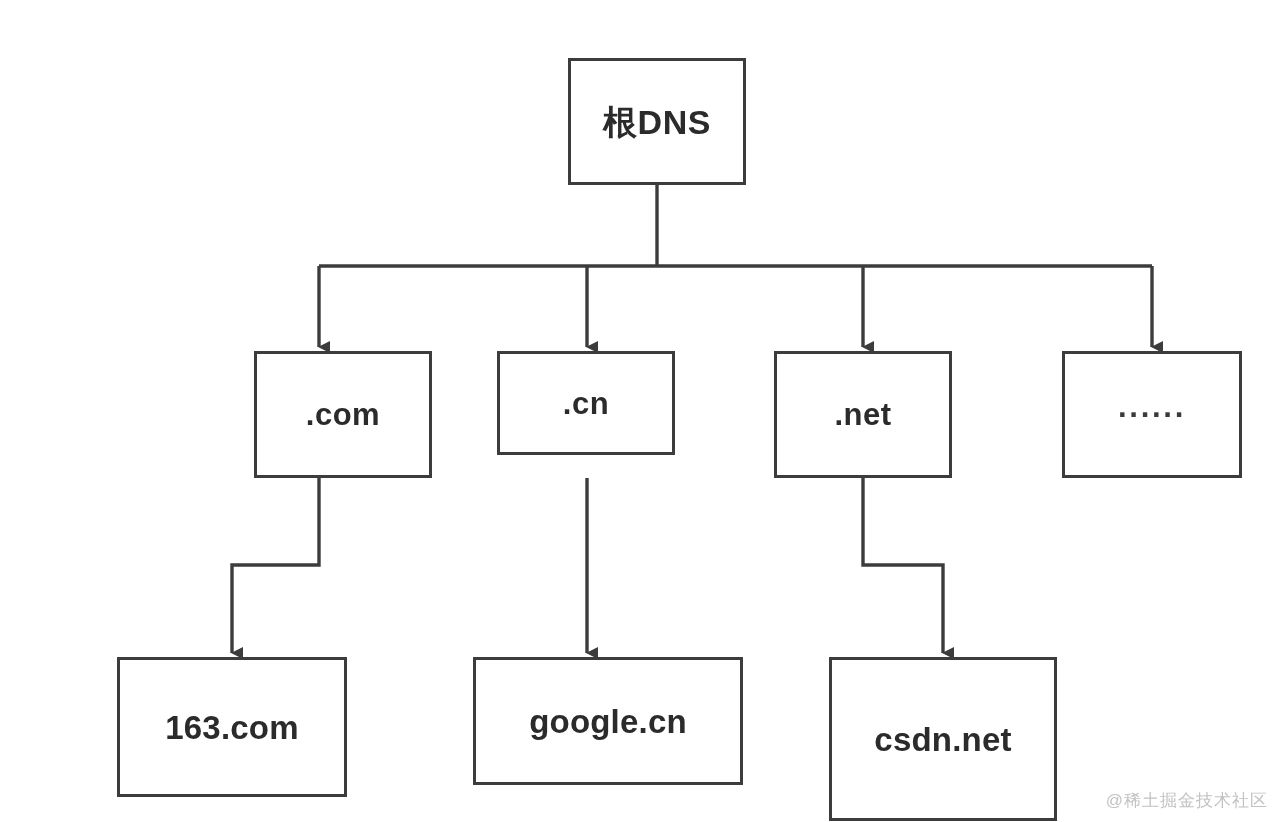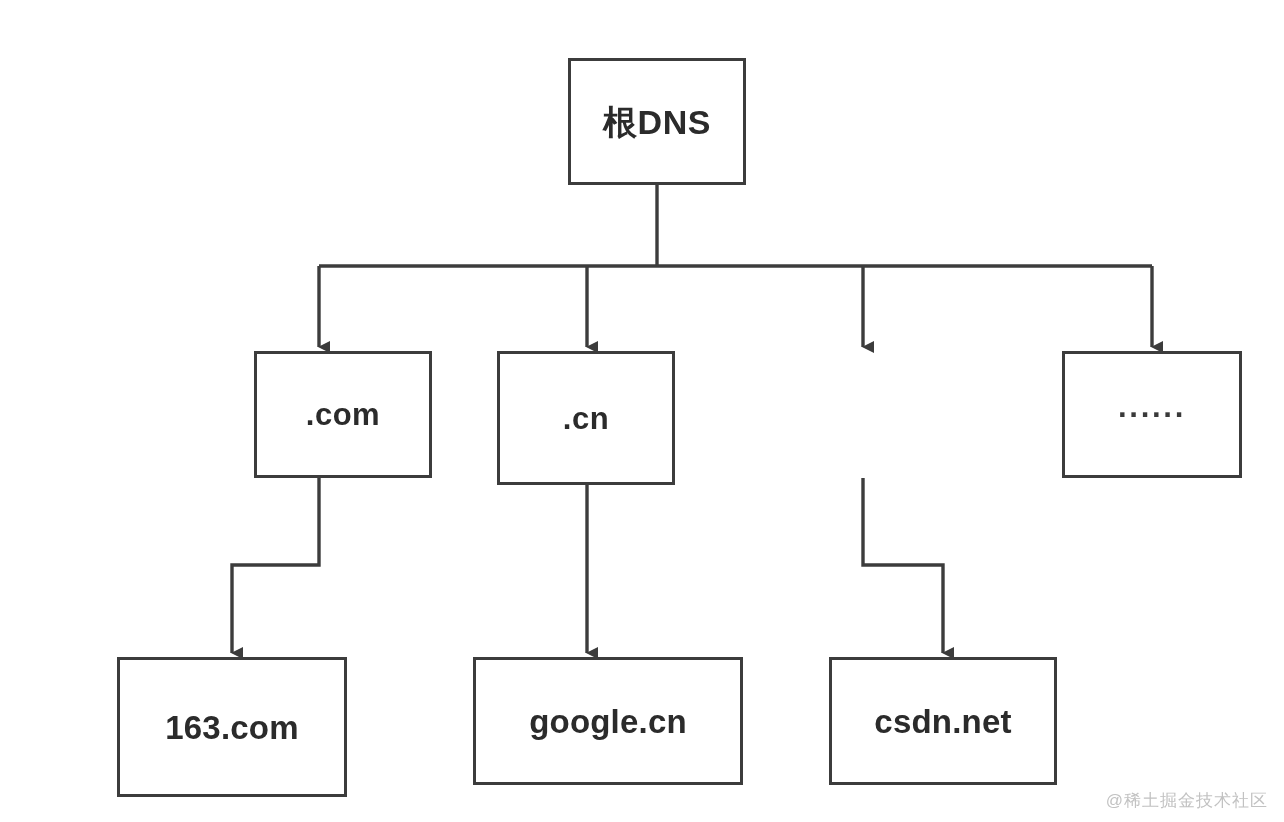--- a/index.html
+++ b/index.html
@@ -108,36 +108,39 @@
   </svg>
 
   <div class="node node-root" style="left:568px; top:58px; width:178px; height:127px;">
     <span class="label">根DNS</span>
   </div>
 
   <div class="node node-tld" style="left:230px; top:351px; width:178px; height:127px;margin-left:24px;">
     <span class="label">.com</span>
   </div>
 
-  <div class="node node-tld" style="left:497px; top:351px; width:178px; height:134px;">
+  <div class="node node-tld" style="left:497px; top:351px; width:178px; height:104px;">
     <span class="label">.cn</span>
   </div>
 
+  <div class="node node-tld" style="left:774px; top:351px; width:178px; height:127px;">
+    <span class="label">.net</span>
+  </div>
 
   <div class="node node-tld node-tld-ellipsis" style="left:1062px; top:351px; width:180px; height:127px;">
     <span class="label">······</span>
   </div>
 
   <div class="node node-domain" style="left:117px; top:657px; width:230px; height:140px;">
     <span class="label">163.com</span>
   </div>
 
   <div class="node node-domain" style="left:473px; top:657px; width:270px; height:128px;">
     <span class="label">google.cn</span>
   </div>
 
-  <div class="node node-domain" style="left:829px; top:657px; width:228px; height:128px;">
+  <div class="node node-domain" style="left:829px; top:657px; width:228px; height:164px;">
     <span class="label">csdn.net</span>
   </div>
 
   <div id="watermark">@稀土掘金技术社区</div>
 
 </div>
 
 </body></html>

